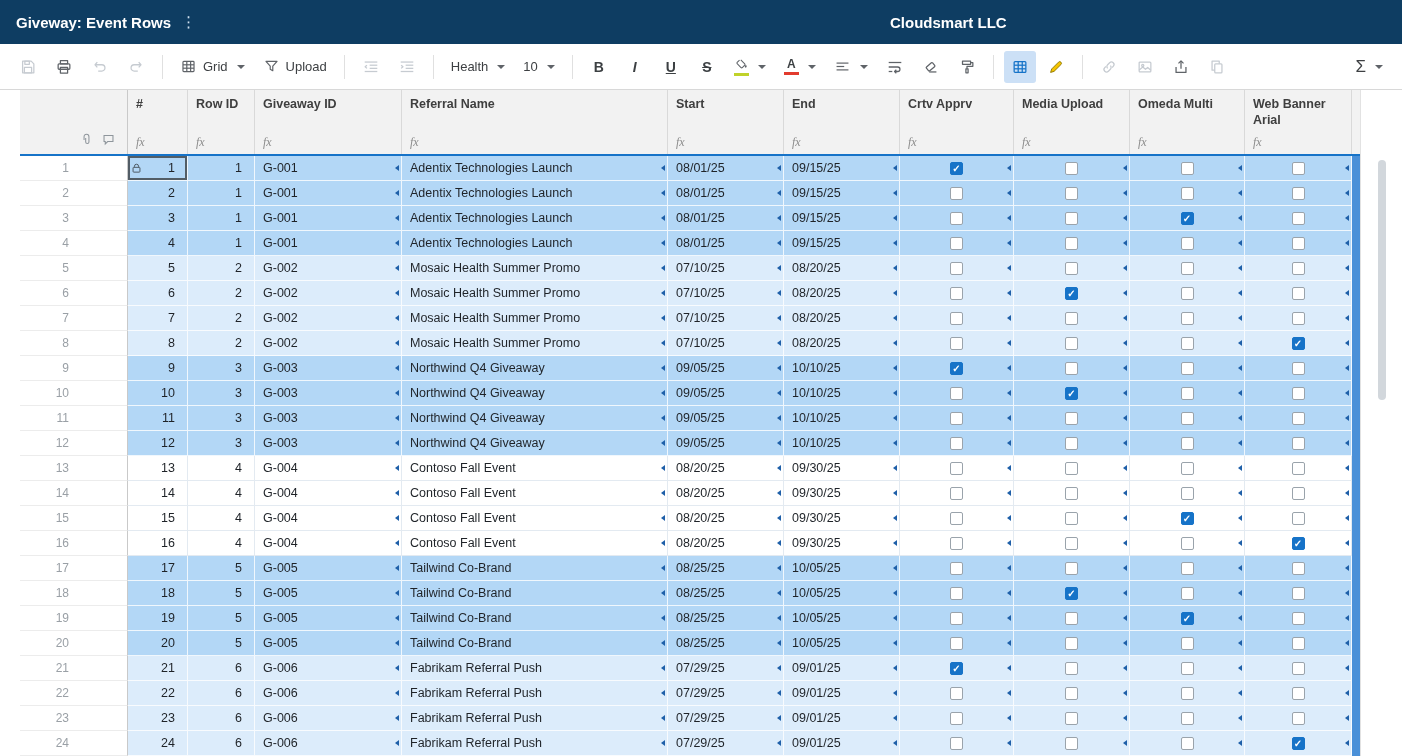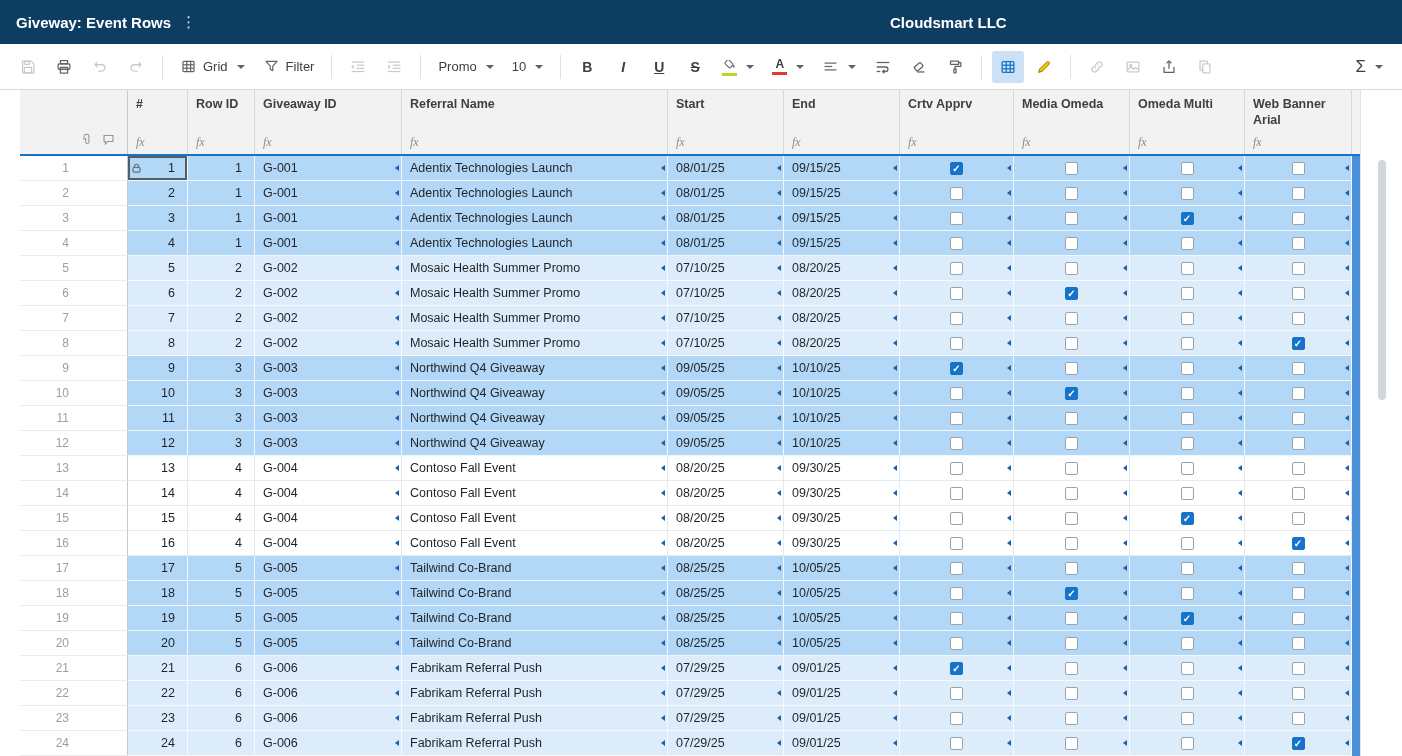--- a/index.html
+++ b/index.html
@@ -109,21 +109,21 @@
         <line x1="8" y1="4" x2="8" y2="16"></line>
         <line x1="12.5" y1="4" x2="12.5" y2="16"></line>
       </svg>
     <span class="lbl">Grid</span>
     <span class="caret"></span>
   </button>
   <button class="tbtn wide">
     <svg width="17" height="17" viewBox="0 0 20 20">
         <path d="M3.5 4 h13 L11.5 9.5 V15 l-3-1.8 V9.5 z"></path>
       </svg>
-    <span class="lbl">Filter</span>
+    <span class="lbl">Upload</span>
   </button>
   <span class="sep"></span>
   <button class="tbtn dis">
     <svg width="18" height="18" viewBox="0 0 20 20">
         <line x1="3" y1="4.5" x2="17" y2="4.5"></line>
         <line x1="8.5" y1="8" x2="17" y2="8"></line>
         <line x1="8.5" y1="11.5" x2="17" y2="11.5"></line>
         <line x1="3" y1="15" x2="17" y2="15"></line>
         <polyline points="5.5,8 3.5,9.75 5.5,11.5"></polyline>
       </svg>
@@ -132,21 +132,21 @@
     <svg width="18" height="18" viewBox="0 0 20 20">
         <line x1="3" y1="4.5" x2="17" y2="4.5"></line>
         <line x1="8.5" y1="8" x2="17" y2="8"></line>
         <line x1="8.5" y1="11.5" x2="17" y2="11.5"></line>
         <line x1="3" y1="15" x2="17" y2="15"></line>
         <polyline points="3.5,8 5.5,9.75 3.5,11.5"></polyline>
       </svg>
   </button>
   <span class="sep"></span>
   <button class="tbtn wide">
-    <span class="lbl">Promo</span>
+    <span class="lbl">Health</span>
     <span class="caret"></span>
   </button>
   <button class="tbtn wide">
     <span class="lbl">10</span>
     <span class="caret"></span>
   </button>
   <span class="sep"></span>
   <button class="tbtn">
       <span class="letter">B</span>
     </button>
@@ -287,21 +287,21 @@
         </div>
         <div class="hcell" style="width: 116px;">
           <div class="hlabel">End</div>
           <div class="hfx">fx</div>
         </div>
         <div class="hcell" style="width: 114px;">
           <div class="hlabel">Crtv Apprv</div>
           <div class="hfx">fx</div>
         </div>
         <div class="hcell" style="width: 116px;">
-          <div class="hlabel">Media Omeda</div>
+          <div class="hlabel">Media Upload</div>
           <div class="hfx">fx</div>
         </div>
         <div class="hcell" style="width: 115px;">
           <div class="hlabel">Omeda Multi</div>
           <div class="hfx">fx</div>
         </div>
         <div class="hcell" style="width: 107px;">
           <div class="hlabel">Web Banner Arial</div>
           <div class="hfx">fx</div>
         </div>

